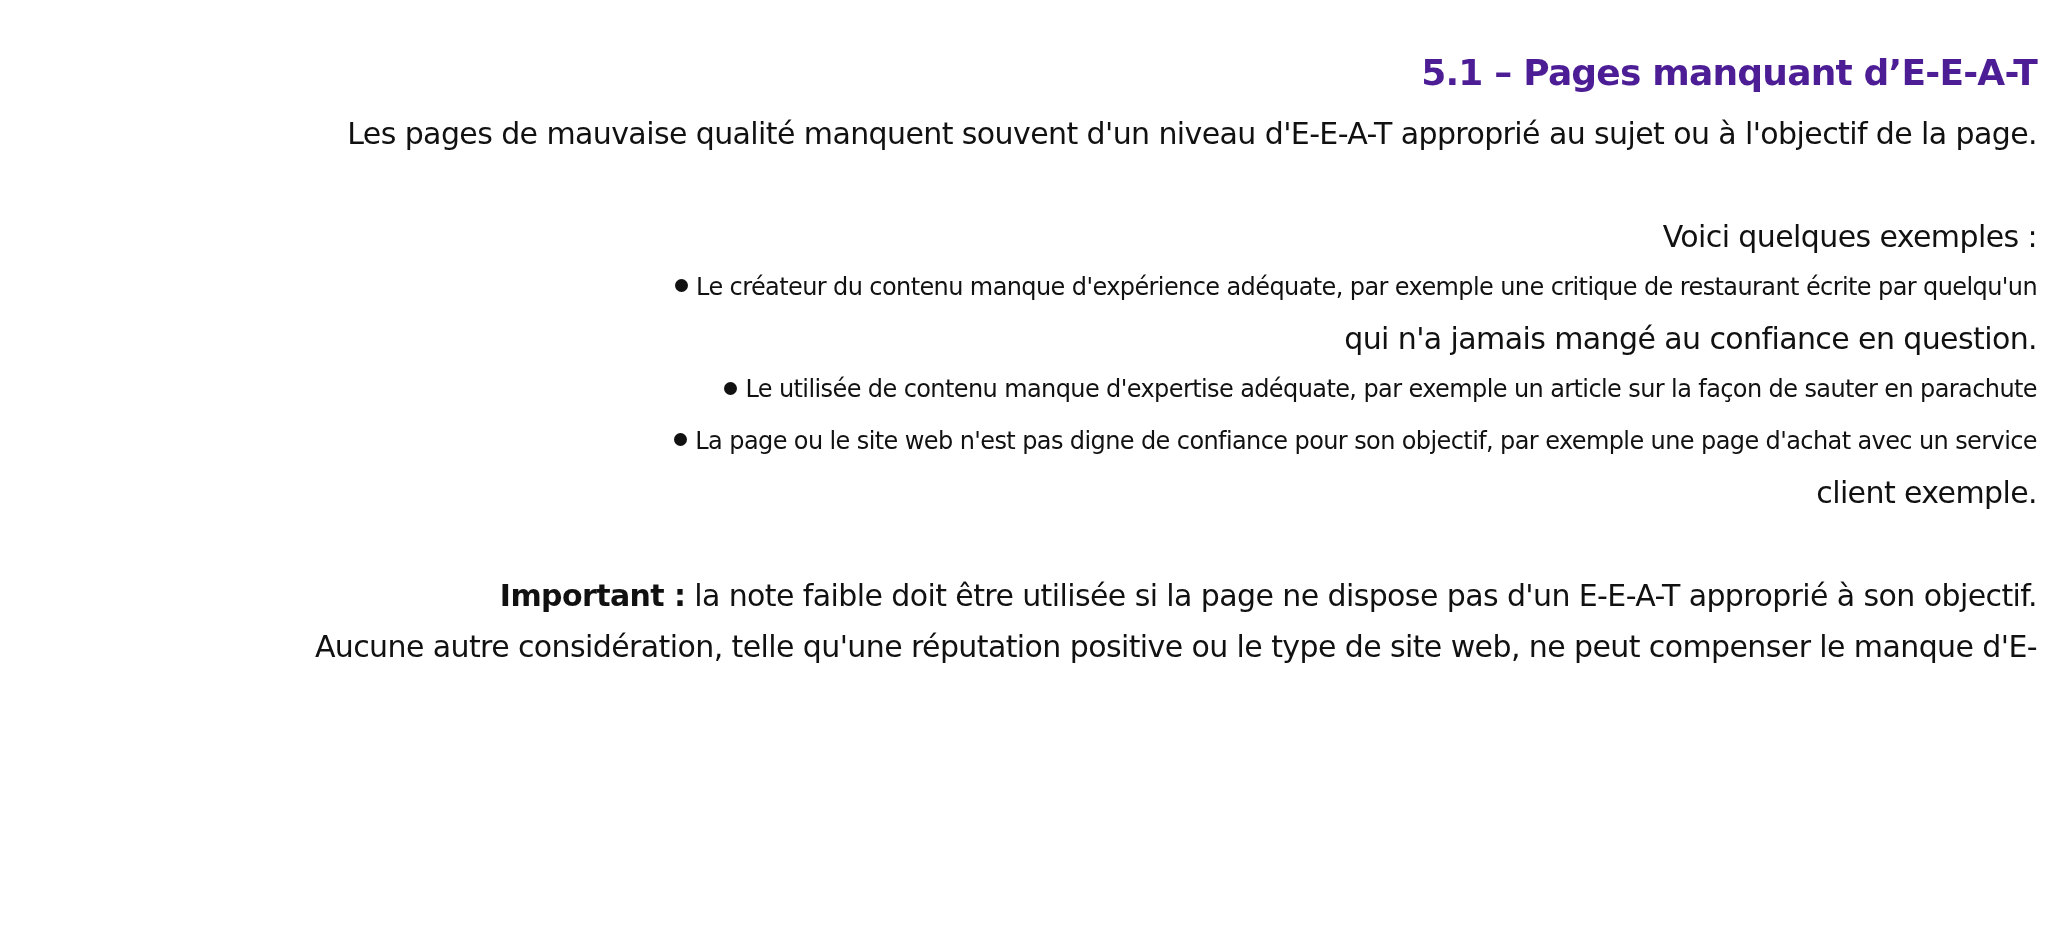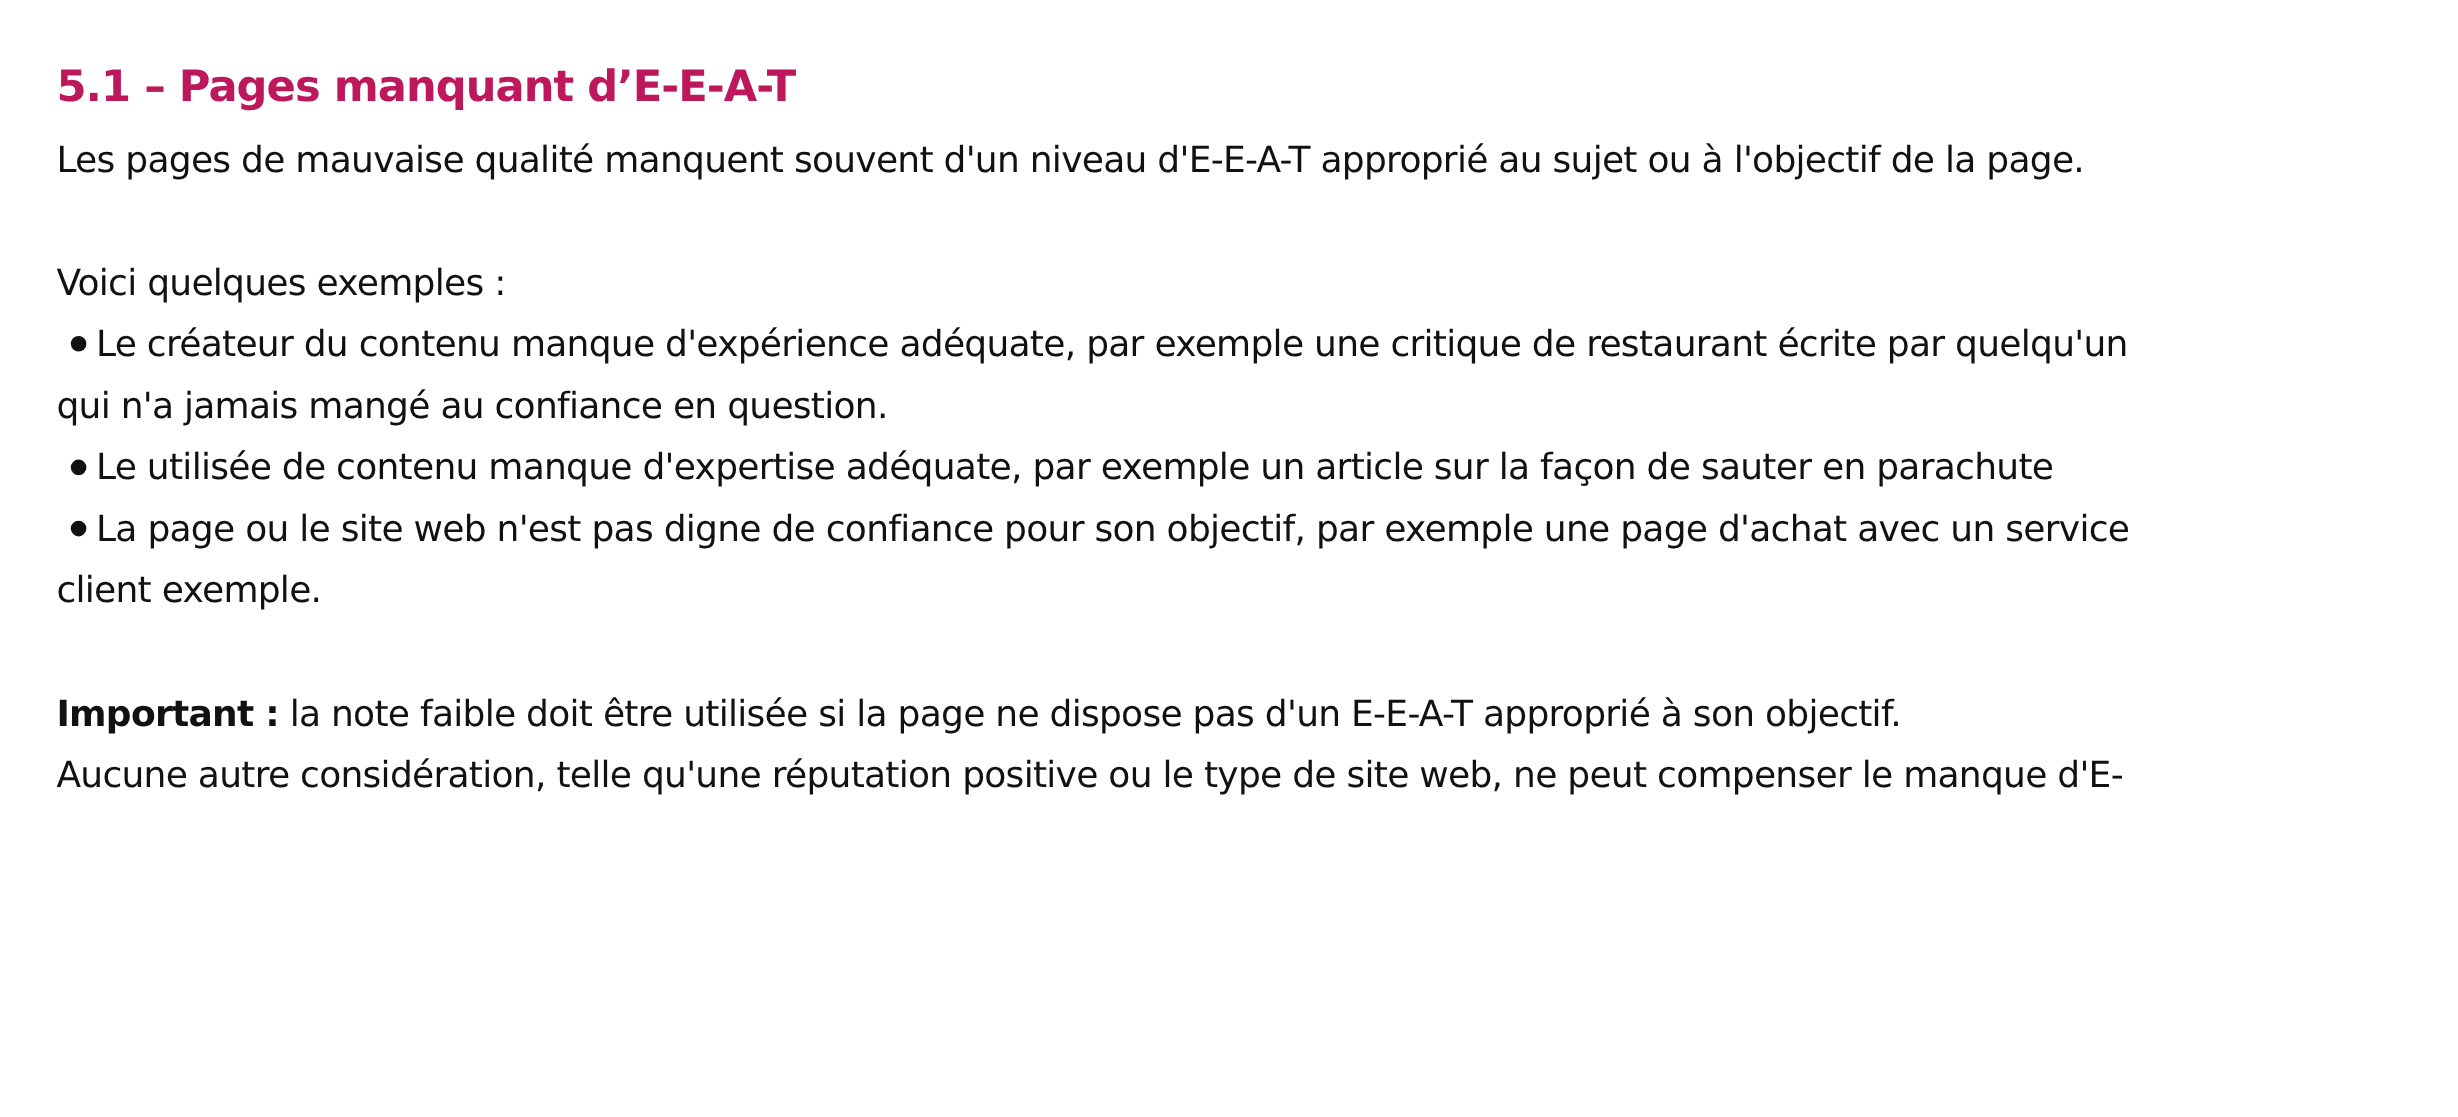--- a/index.html
+++ b/index.html
@@ -19,36 +19,38 @@
       position: absolute;
       left: 47px;
       top: 46px;
       width: 1990px;
     }
     .heading {
       font-family: "DejaVu Sans", "Liberation Sans", sans-serif;
       font-weight: bold;
       font-size: 36px;
       line-height: 54px;
-      color: #be185d;
+      color: #4c1d95;
       letter-spacing: -0.8px;
       margin: 0 0 8px 0;
+      text-align: right;
     }
     .para {
       font-size: 30px;
       line-height: 51.3px;
       letter-spacing: -0.6px;
       margin: 0;
       white-space: normal;
+      text-align: right;
     }
     .blank {
       height: 51.3px;
     }
     .bullet-line {
-      font-size: 30px;
+      font-size: 24px;
       line-height: 51.3px;
       letter-spacing: -0.6px;
     }
     .bullet {
       display: inline-block;
       width: 13px;
       height: 13px;
       border-radius: 50%;
       background: #111111;
       margin: 0 8px 4px 12px;

